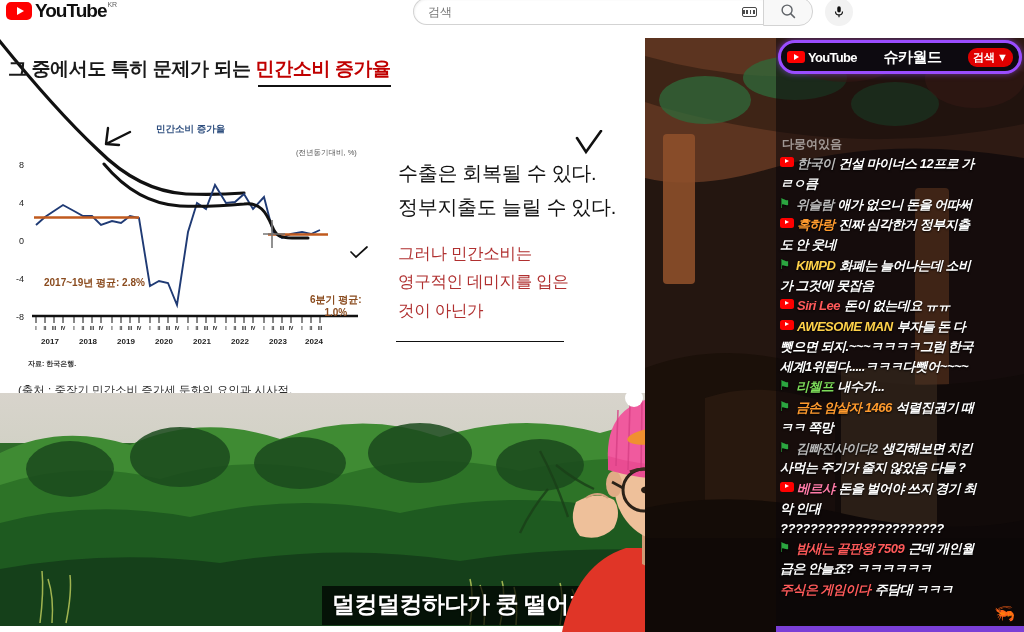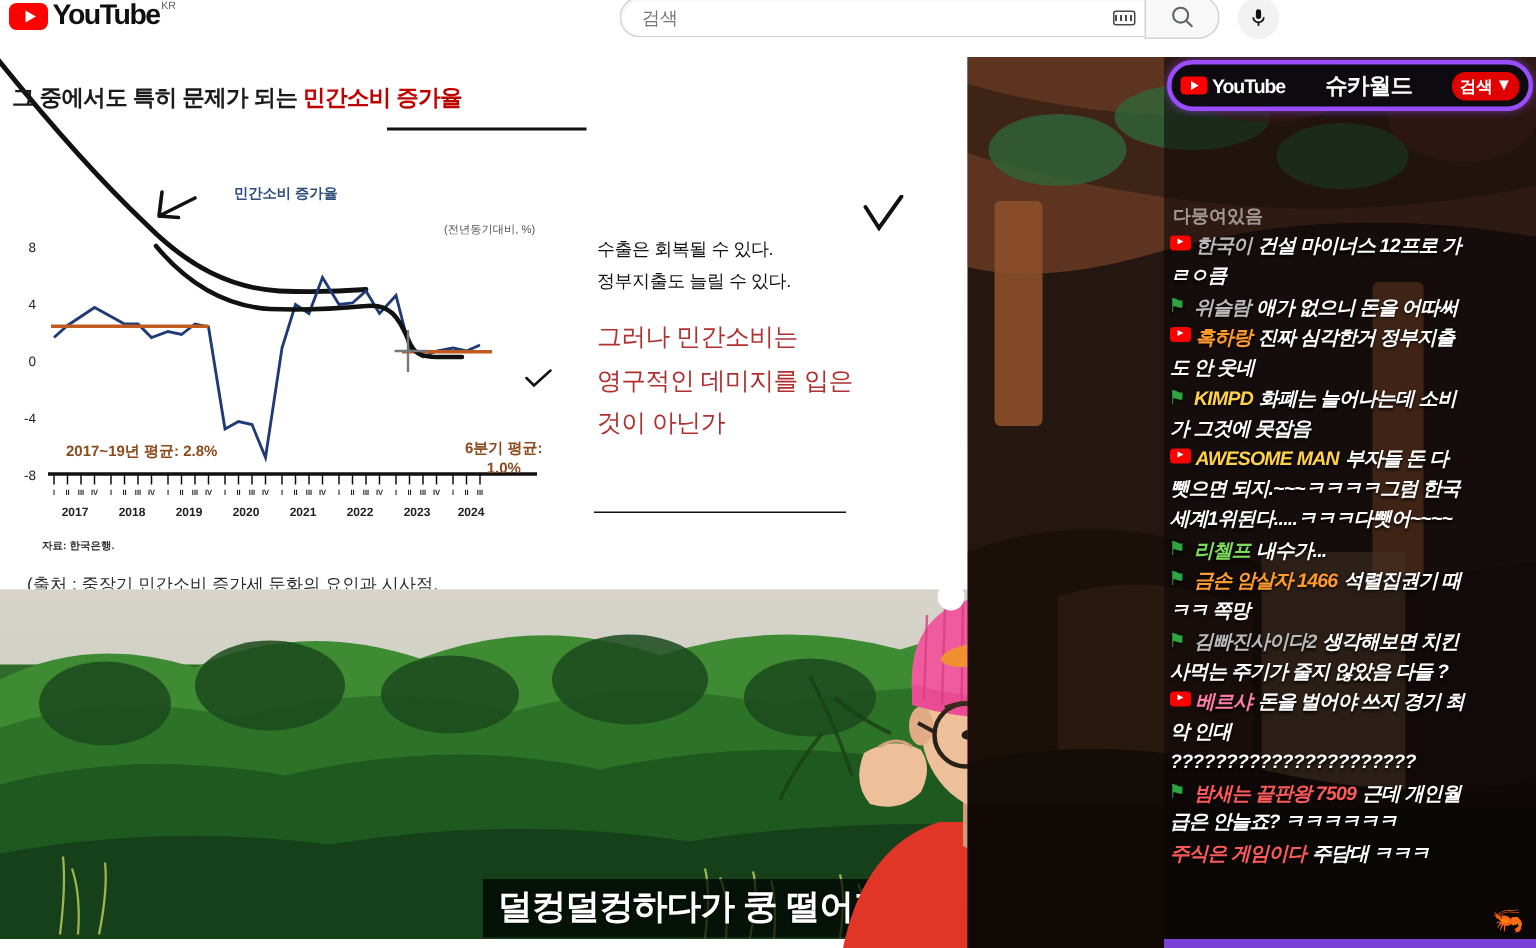--- a/index.html
+++ b/index.html
@@ -46,21 +46,21 @@
     display:flex;align-items:center;justify-content:center;
   }
   .kbd-icon{ width:15px;height:10px;border:1.4px solid #4a4a4a;border-radius:2px;
     background:repeating-linear-gradient(90deg,#4a4a4a 0 1.5px,transparent 1.5px 3.4px) center/100% 4px no-repeat;}
 
   
   #slide{
     position:absolute; left:0; top:38px; width:645px; height:355px; background:#fff; overflow:hidden;
   }
   #slide-title{
-    position:absolute; left:8px; top:18px; font-size:15px; font-weight:bold; color:#1a1a1a;
+    position:absolute; left:8px; top:18px; font-size:19px; font-weight:bold; color:#1a1a1a;
     white-space:nowrap; letter-spacing:-0.4px;
   }
   #slide-title .hl{ color:#c00000; }
   #title-underline{
     position:absolute; left:258px; top:47px; width:133px; height:0;
     border-top:2.6px solid #111;
   }
   #big-curve{ position:absolute; left:-14px; top:-6px; width:260px; height:240px; pointer-events:none;}
 
   
@@ -70,38 +70,38 @@
   #chart-legend{ position:absolute; left:148px; top:7px; font-size:9.5px; font-weight:bold; color:#2f4f7f; }
   #chart-unit{ position:absolute; left:288px; top:32px; font-size:7.5px; color:#555; }
   #chart-svg{ position:absolute; left:0; top:0; width:360px; height:252px; }
   #chart-source{ position:absolute; left:20px; top:243px; font-size:7px; font-weight:bold; color:#333; }
 
   .ylab{ font-size:9px; fill:#222; font-family:"Liberation Sans",sans-serif; }
   .qlab{ font-size:5px; fill:#222; font-family:"Liberation Sans",sans-serif; font-weight:bold;}
   .yrlab{ font-size:8px; fill:#222; font-family:"Liberation Sans",sans-serif; font-weight:bold;}
 
   #ann-left{
-    position:absolute; left:36px; top:178px; font-size:10px; font-weight:bold; color:#8a4b1e;
+    position:absolute; left:36px; top:160px; font-size:10px; font-weight:bold; color:#8a4b1e;
     white-space:nowrap;
   }
   #ann-right{
     position:absolute; left:302px; top:178px; font-size:10px; font-weight:bold; color:#8a4b1e;
     line-height:1.25; text-align:center; white-space:nowrap;
   }
   #check-right{ position:absolute; left:574px; top:92px; width:30px; height:28px;}
   #check-chart{ position:absolute; left:349px; top:208px; width:20px; height:14px;}
 
   #kdi-source{
     position:absolute; left:18px; top:344px; font-size:11.5px; color:#2b2b2b; line-height:1.45;
     white-space:pre-line;
   }
 
   
   #notes{ position:absolute; left:398px; top:118px; width:240px; }
-  .note-black{ font-size:12px; color:#111; line-height:1.72; letter-spacing:-0.3px;}
+  .note-black{ font-size:20px; color:#111; line-height:1.72; letter-spacing:-0.3px;}
   .note-red{ font-size:16.5px; color:#b03030; line-height:1.72; letter-spacing:-0.3px;}
   #notes-gap{ height:14px; }
   #note-underline{ position:absolute; left:396px; top:303px; width:168px; border-top:1.8px solid #111; }
 
   
   #video{
     position:absolute; left:0; top:393px; width:774px; height:233px; overflow:hidden;
     background:linear-gradient(180deg,#cdd3cf 0%,#8fae6a 16%,#3f7a32 45%,#1f5423 78%,#123c18 100%);
   }
 
@@ -487,20 +487,21 @@
     </div>
   </div>
 
   <div id="chat-top-faded">다뭉여있음</div>
 
   <div id="chat-list">
       <div class="msg"><span class="badge yt"></span><span class="uname u-gray">한국이</span><span class="mtext">건설 마이너스 12프로 가 ㄹㅇ큼</span></div>
       <div class="msg"><span class="badge mem"></span><span class="uname u-gray">위슬람</span><span class="mtext">애가 없으니 돈을 어따써</span></div>
       <div class="msg"><span class="badge yt"></span><span class="uname u-orange">혹하랑</span><span class="mtext">진짜 심각한거 정부지출도 안 웃네</span></div>
       <div class="msg"><span class="badge mem"></span><span class="uname u-yellow">KIMPD</span><span class="mtext">화폐는 늘어나는데 소비가 그것에 못잡음</span></div>
+      <div class="msg"><span class="badge yt"></span><span class="uname u-red">Siri Lee</span><span class="mtext">돈이 없는데요 ㅠㅠ</span></div>
       <div class="msg"><span class="badge yt"></span><span class="uname u-yellow">AWESOME MAN</span><span class="mtext">부자들 돈 다뺏으면 되지.~~~ㅋㅋㅋㅋ그럼 한국 세계1위된다.....ㅋㅋㅋ다뺏어~~~~</span></div>
       <div class="msg"><span class="badge mem"></span><span class="uname u-green">리첼프</span><span class="mtext">내수가...</span></div>
       <div class="msg"><span class="badge mem"></span><span class="uname u-orange">금손 암살자 1466</span><span class="mtext">석렬집권기 때 ㅋㅋ 쪽망</span></div>
       <div class="msg"><span class="badge mem"></span><span class="uname u-gray">김빠진사이다2</span><span class="mtext">생각해보면 치킨 사먹는 주기가 줄지 않았음 다들 ?</span></div>
       <div class="msg"><span class="badge yt"></span><span class="uname u-pink">베르샤</span><span class="mtext">돈을 벌어야 쓰지 경기 최악 인대 ??????????????????????</span></div>
       <div class="msg"><span class="badge mem"></span><span class="uname u-red">밤새는 끝판왕 7509</span><span class="mtext">근데 개인월급은 안늘죠? ㅋㅋㅋㅋㅋㅋ</span></div>
       <div class="msg"><span class="uname u-red">주식은 게임이다</span><span class="mtext">주담대 ㅋㅋㅋ</span></div>
     </div>
 
   <div id="shrimp">🦐</div>

